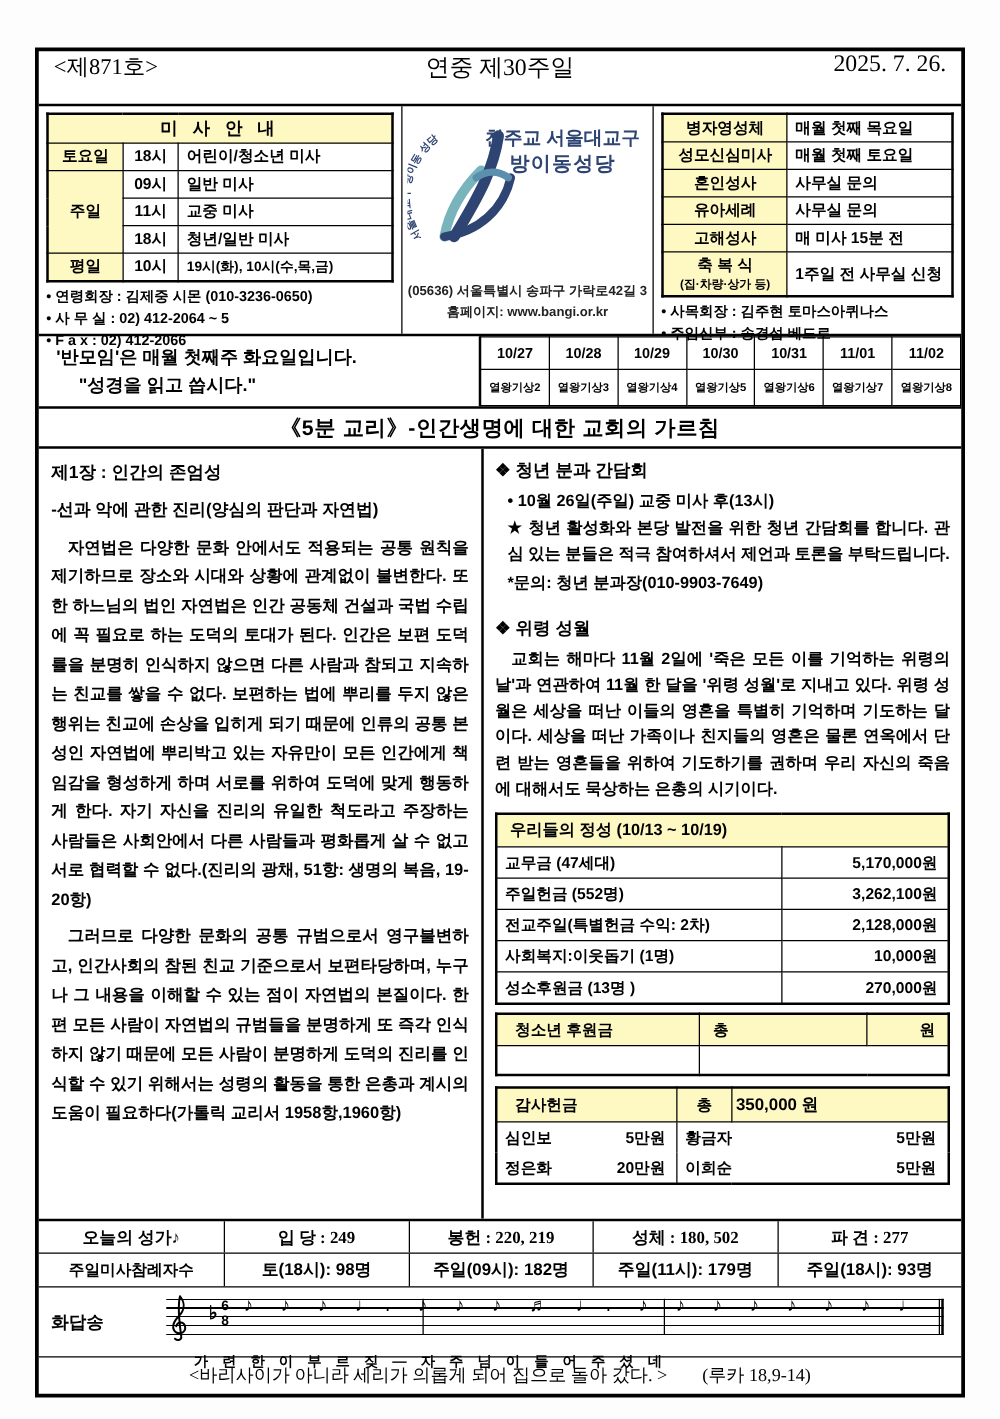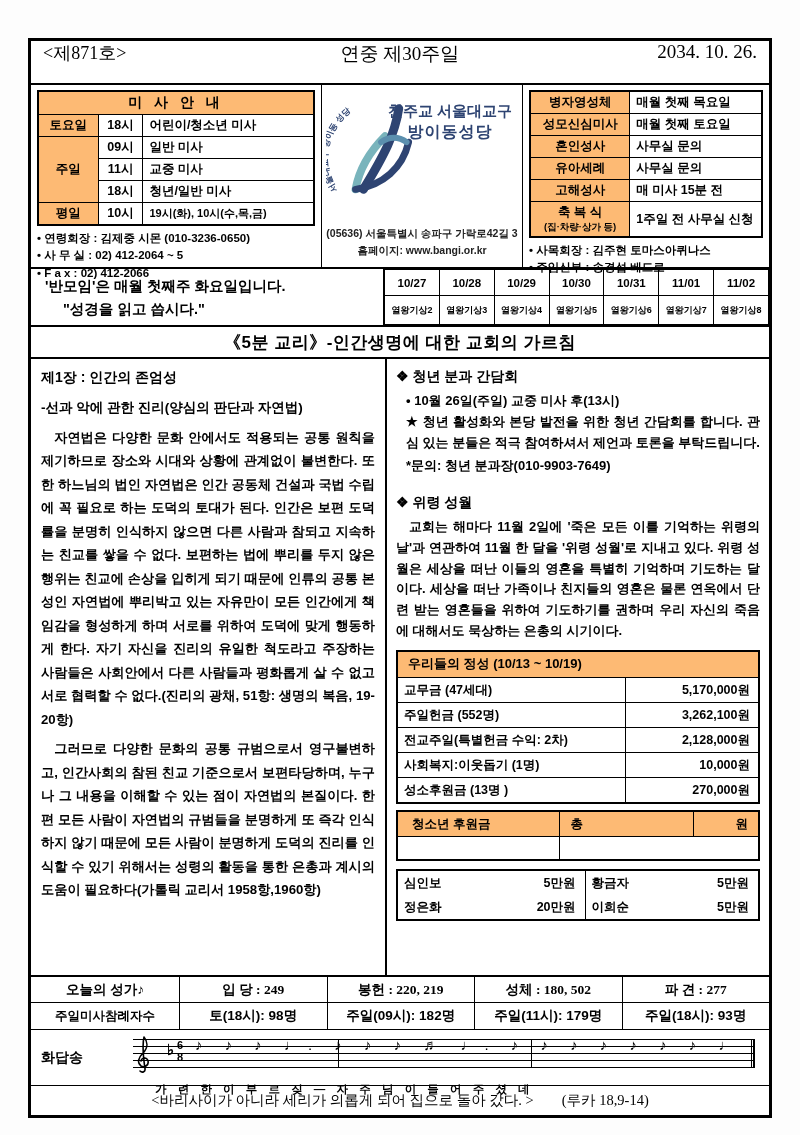--- a/index.html
+++ b/index.html
@@ -17,21 +17,21 @@
 
   
   .top { display: flex; height: 184px; border-bottom: 2px solid #000; }
   .top-left { width: 290px; padding: 5px 6px; }
   .top-center { flex: 1; border-left: 1px solid #000; border-right: 1px solid #000; position: relative; }
   .top-right { width: 246px; padding: 5px 6px; }
 
   table { border-collapse: collapse; width: 100%; }
   .btable { border: 2px solid #000; }
   .btable td, .btable th { border: 1px solid #000; font-size: 12.5px; font-weight: bold; padding: 2px 3px; }
-  .gray { background: #fdba74; }
+  .gray { background: #fef9c3; }
   .mass th { font-size: 14px; letter-spacing: 4px; }
   .mass td { text-align: center; height: 21px; }
   .mass td.desc { text-align: left; padding-left: 6px; white-space: nowrap; }
   .contacts { margin-top: 4px; font-size: 11.5px; font-weight: bold; line-height: 1.5; }
   .sac td.name { text-align: center; width: 43%; }
   .sac td.val { text-align: left; padding-left: 6px; }
   .sac .sub { font-size: 9.5px; display: block; }
 
   
   .logo-svg { position: absolute; left: 4px; top: 6px; }
@@ -114,21 +114,21 @@
            justify-content: center; gap: 28px; font-family: "Liberation Serif", serif; font-size: 14.5px; }
 </style>
 </head>
 <body>
 
 <div class="page">
 
   <div class="hdr">
     <div class="l">&lt;제871호&gt;</div>
     <div class="c">연중 제30주일</div>
-    <div class="r">2034. 10. 26.</div>
+    <div class="r">2025. 7. 26.</div>
   </div>
 
   <div class="top">
 
     <div class="top-left">
       <table class="btable mass">
         <tbody>
             <tr>
               <th colspan="3" class="gray">미 사 안 내</th>
             </tr>
@@ -323,20 +323,25 @@
         </tr>
         <tr>
           <td class="empty"></td>
           <td class="empty" colspan="2"></td>
         </tr>
       </tbody>
         </table>
 
       <table class="btable thanks">
         <tbody>
+            <tr>
+          <td class="gray hd-l b">감사헌금</td>
+          <td class="gray" style="text-align:center;width:12%">총</td>
+          <td class="gray hd-r b">350,000 원</td>
+        </tr>
         <tr>
           <td class="dn">
             <span>심인보</span>
             <span style="float:right;padding-right:6px">5만원</span>
           </td>
           <td class="dn" colspan="2">
             <span>황금자</span>
             <span style="float:right;padding-right:6px">5만원</span>
           </td>
         </tr>

